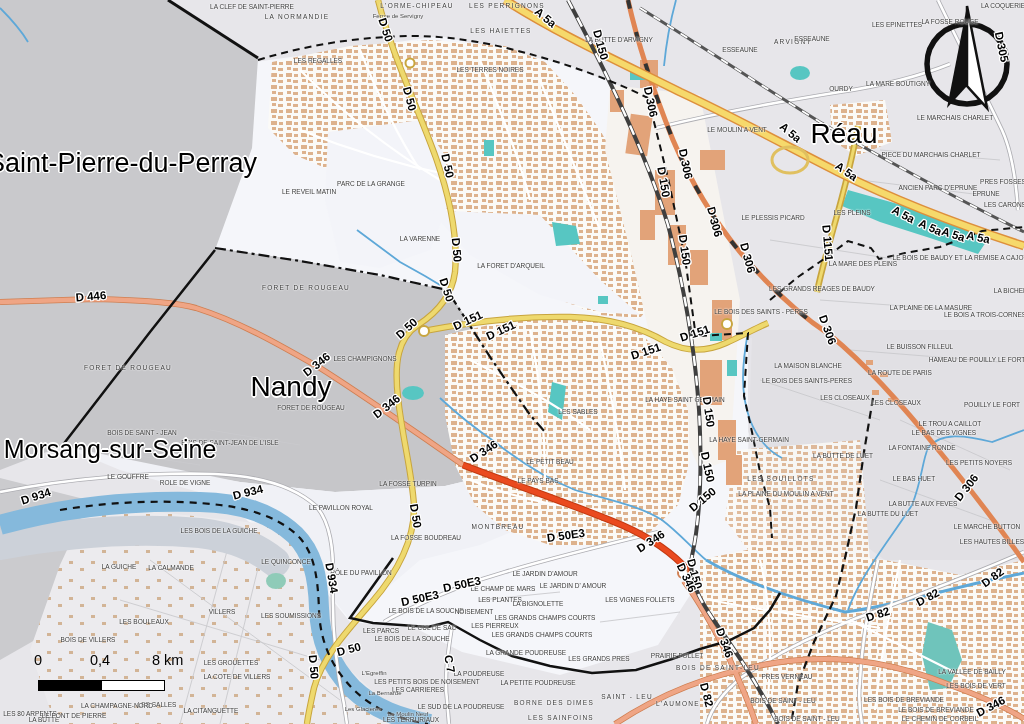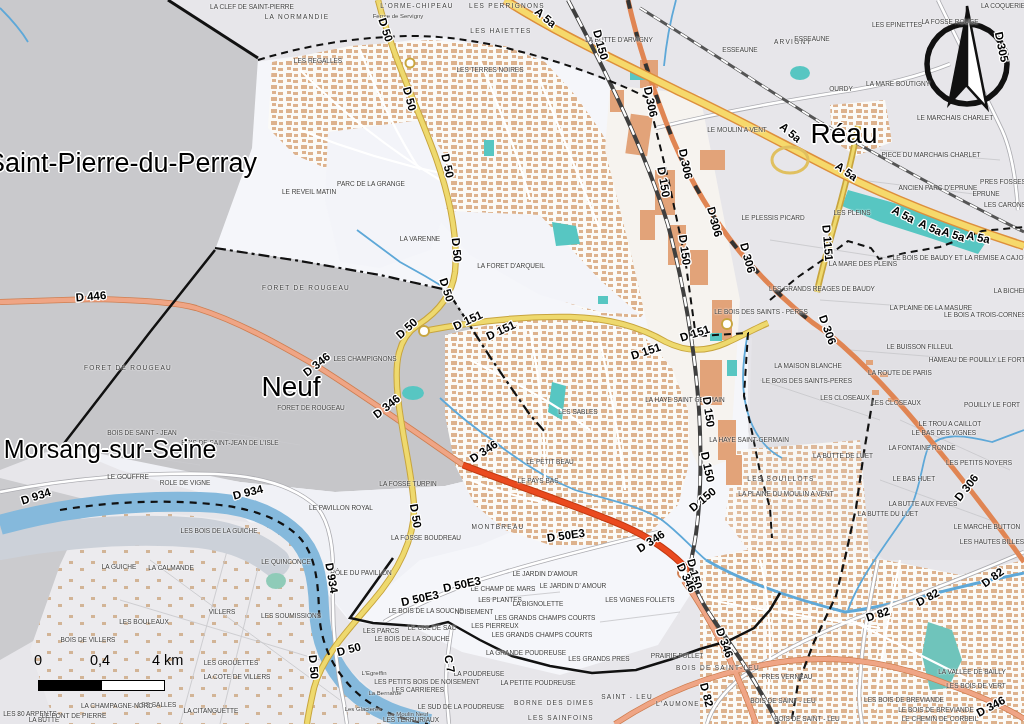--- a/index.html
+++ b/index.html
@@ -417,28 +417,28 @@
       <div class="road" style="left: 724px; top: 643px; transform: translate(-50%, -50%) rotate(70deg);">D 346</div>
       <div class="road" style="left: 991px; top: 707px; transform: translate(-50%, -50%) rotate(-28deg);">D 346</div>
       <div class="road" style="left: 566px; top: 536px; transform: translate(-50%, -50%) rotate(-8deg);">D 50E3</div>
       <div class="road" style="left: 462px; top: 585px; transform: translate(-50%, -50%) rotate(-12deg);">D 50E3</div>
       <div class="road" style="left: 420px; top: 599px; transform: translate(-50%, -50%) rotate(-12deg);">D 50E3</div>
       <div class="road" style="left: 449px; top: 664px; transform: translate(-50%, -50%) rotate(80deg);">C 7</div>
       <div class="road" style="left: 827px; top: 243px; transform: translate(-50%, -50%) rotate(85deg);">D 1151</div>
       <div class="road" style="left: 1001px; top: 47px; transform: translate(-50%, -50%) rotate(78deg);">D 305</div>
       <div class="town" style="left: 122px; top: 163px; transform: translate(-50%, -50%) rotate(0deg); font-size: 27px;">Saint-Pierre-du-Perray</div>
       <div class="town" style="left: 110px; top: 449px; transform: translate(-50%, -50%) rotate(0deg); font-size: 25px;">Morsang-sur-Seine</div>
-      <div class="town" style="left: 291px; top: 387px; transform: translate(-50%, -50%) rotate(0deg); font-size: 28px;">Neuf</div>
+      <div class="town" style="left: 291px; top: 387px; transform: translate(-50%, -50%) rotate(0deg); font-size: 28px;">Nandy</div>
       <div class="town" style="left: 844px; top: 134px; transform: translate(-50%, -50%) rotate(0deg); font-size: 28px;">Réau</div>
     </div>
 
 <div id="scalebar">
   <div class="ticks">
     <span style="left:4px">0</span>
     <span style="left:60px">0,4</span>
-    <span style="left:122px">4 km</span>
+    <span style="left:122px">8 km</span>
   </div>
   <div id="sb-bar">
     <div id="sb-fill"></div>
   </div>
 </div>
 
 </div>
 
 </body></html>

